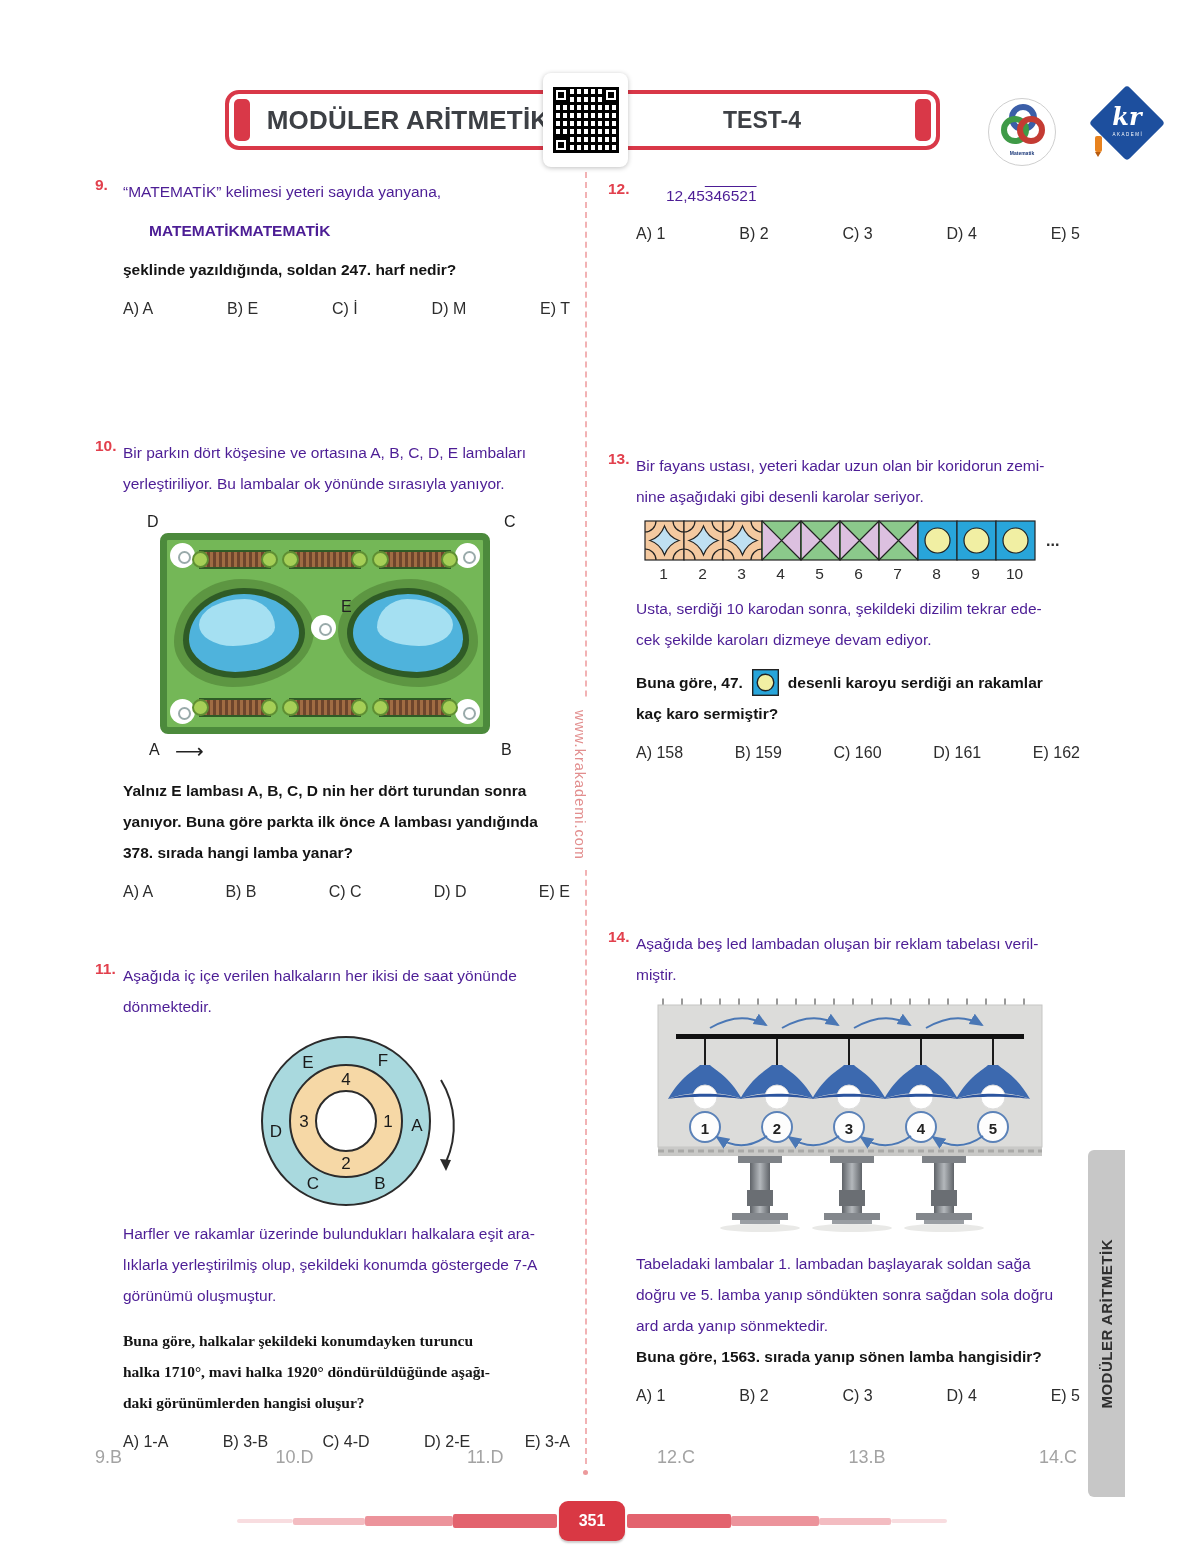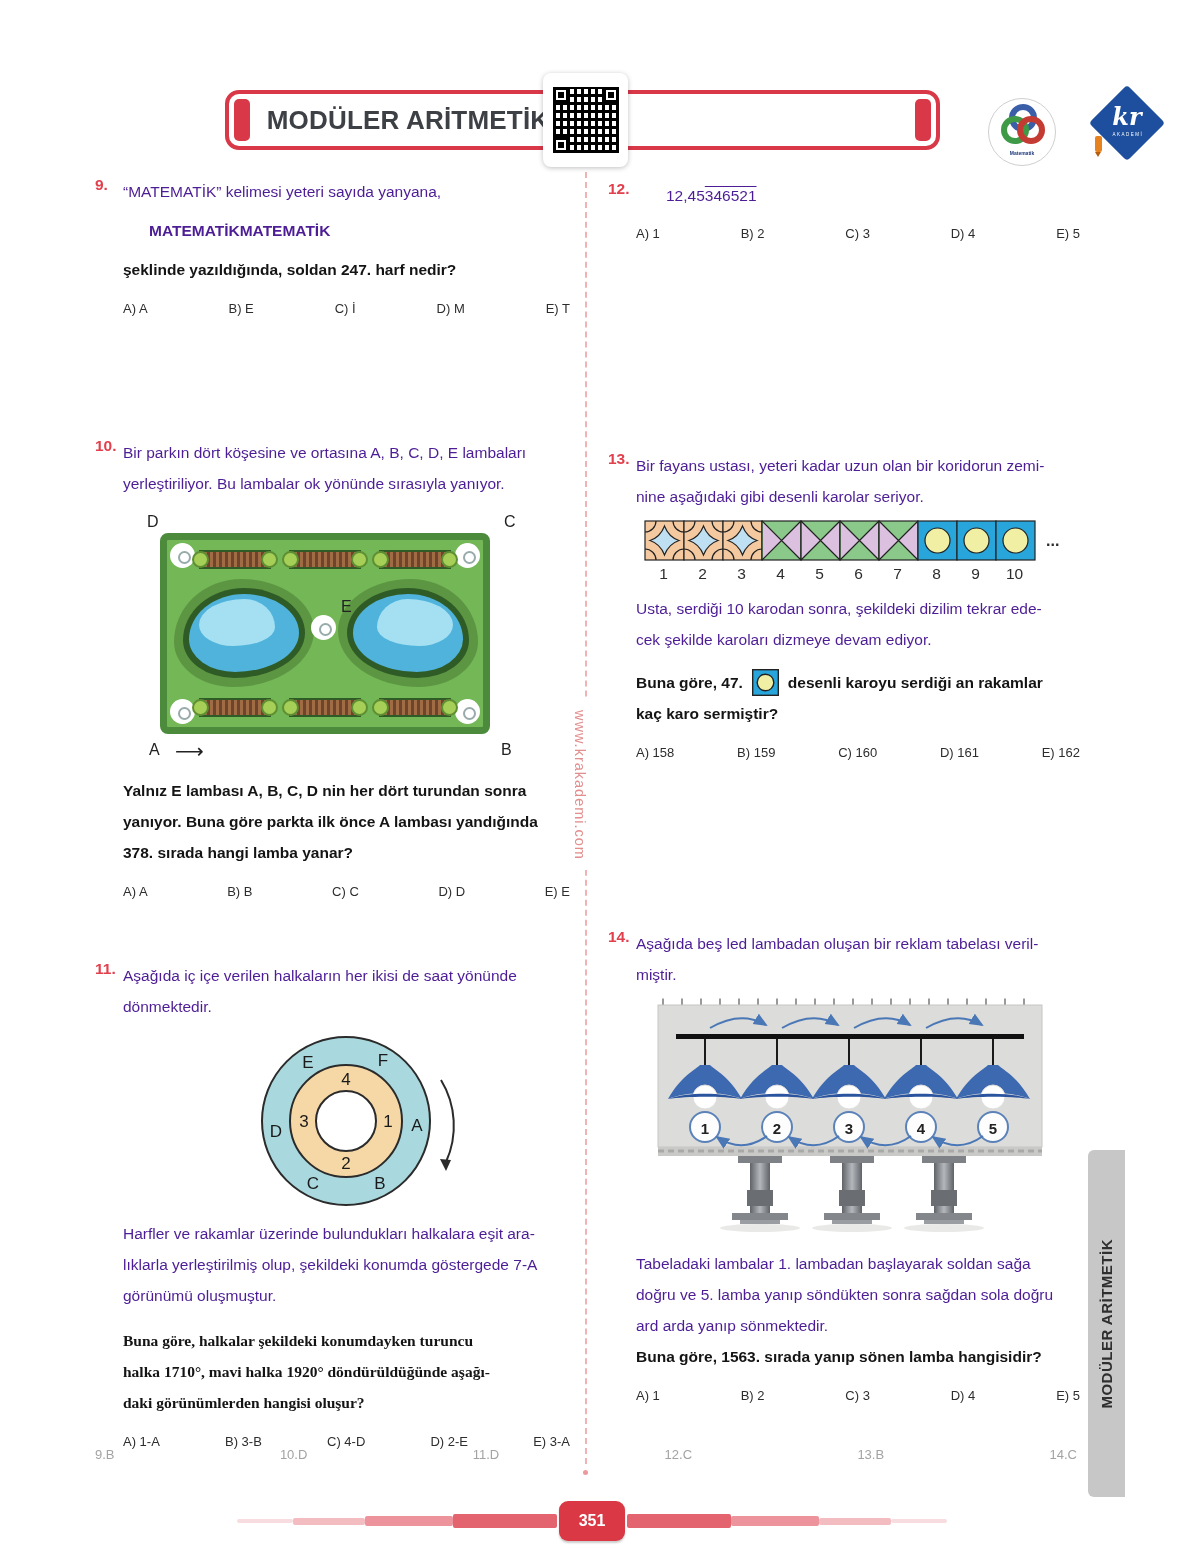--- a/index.html
+++ b/index.html
@@ -41,21 +41,21 @@
   .divdot { position:absolute; left:583px; top:1470px; width:5px; height:5px; border-radius:50%; background:#ec9a9c; }
   .wmark { position:absolute; left:572px; top:700px; writing-mode:vertical-rl; font-size:14.5px; color:#e28e8e;
            letter-spacing:1px; background:#fff; padding:10px 0; }
 
   
   .q { position:absolute; }
   .qnum { position:absolute; left:0; top:0; font-weight:700; color:#e2404d; font-size:15.5px; }
   .qb { margin-left:28px; }
   .pre { white-space:pre-line; line-height:31px; font-size:15.5px; color:#4c1d95; }
   .b { font-weight:700; color:#141414; }
-  .opts { display:flex; justify-content:space-between; font-size:13px; color:#2d2d2d; line-height:30px; }
+  .opts { display:flex; justify-content:space-between; font-size:16px; color:#2d2d2d; line-height:30px; }
   .indent { margin-left:26px; }
 
   
   .park-wrap { position:relative; width:400px; height:252px; margin:14px 0 10px 14px; font-size:16px; color:#222; }
   .park-lbl { position:absolute; font-weight:400; }
   .park { position:absolute; left:23px; top:20px; width:330px; height:201px; background:#74b757;
           border:7px solid #4c8a3c; border-radius:8px; }
   .lamp { position:absolute; width:25px; height:25px; border-radius:50%; background:#fff; }
   .lamp::after { content:""; position:absolute; left:8px; top:8px; width:9px; height:9px; border:2px solid #9aa;
                  border-radius:50%; }
@@ -86,36 +86,37 @@
   .bb-svg { display:block; margin:6px 0 2px 14px; }
 
   
   .sidetab { position:absolute; left:1088px; top:1150px; width:37px; height:347px; background:#c7c7c7;
              border-radius:6px 0 0 6px; display:flex; align-items:center; justify-content:center; }
   .sidetab span { writing-mode:vertical-rl; transform:rotate(180deg); font-weight:700; font-size:15px;
                   color:#2f2f2f; letter-spacing:.5px; white-space:nowrap; }
 
   
   .akey { position:absolute; left:95px; top:1447px; width:982px; display:flex; justify-content:space-between;
-          font-size:13px; color:#a3a3a3; }
+          font-size:18px; color:#a3a3a3; }
   .fbar { position:absolute; left:237px; top:1498px; width:726px; height:46px; display:flex; align-items:center; }
   .seg { border-radius:2px; }
   .badge { width:66px; height:40px; background:#d93844; border-radius:9px; color:#fff; font-weight:700;
            font-size:16px; display:flex; align-items:center; justify-content:center; margin:0 2px;
            box-shadow:0 2px 2px rgba(0,0,0,.2); }
 </style>
 </head>
 <body>
 
 <div class="page">
 
   <div class="hbar">
     <div class="hbar-end l"></div>
     <div class="hbar-end r"></div>
     <div class="htitle">MODÜLER ARİTMETİK</div>
+    <div class="htest">TEST-4</div>
   </div>
   <div class="qrcard">
     <div class="qr">
       <div class="finder tl"></div>
       <div class="finder tr"></div>
       <div class="finder bl"></div>
     </div>
   </div>
   <div class="ringlogo">
     <svg width="56" height="48" viewBox="0 0 56 48">

